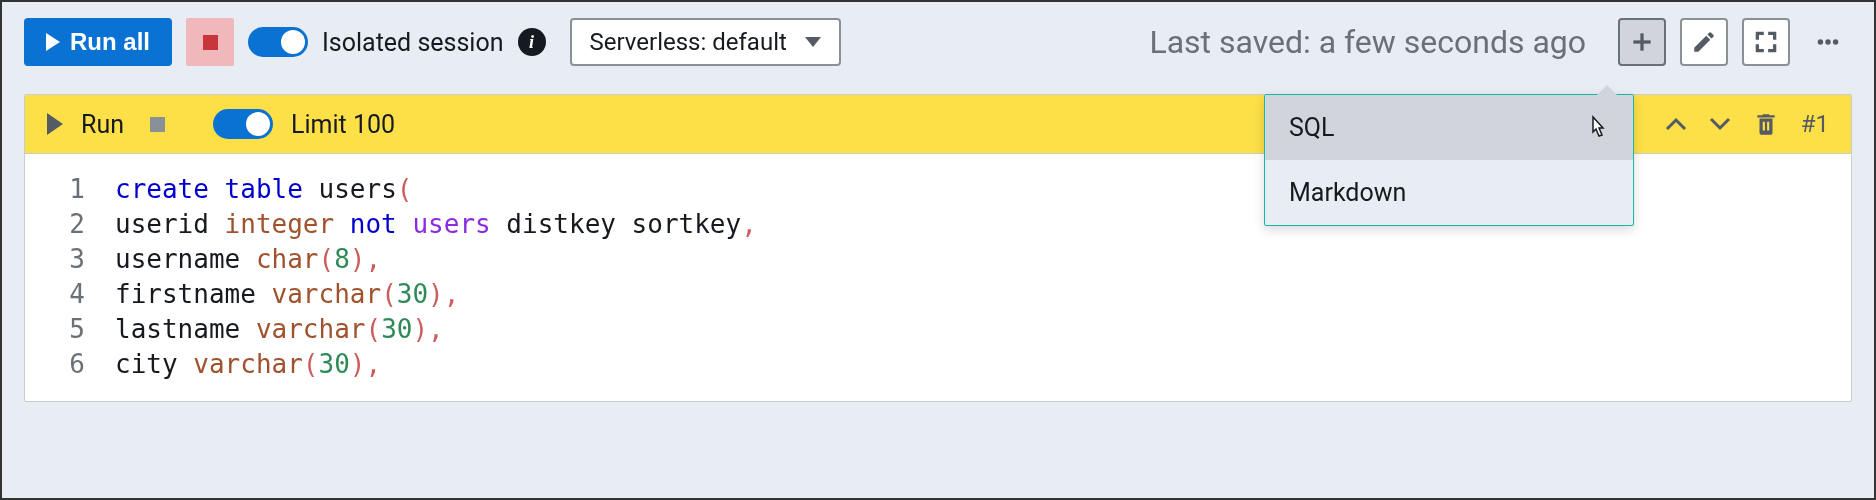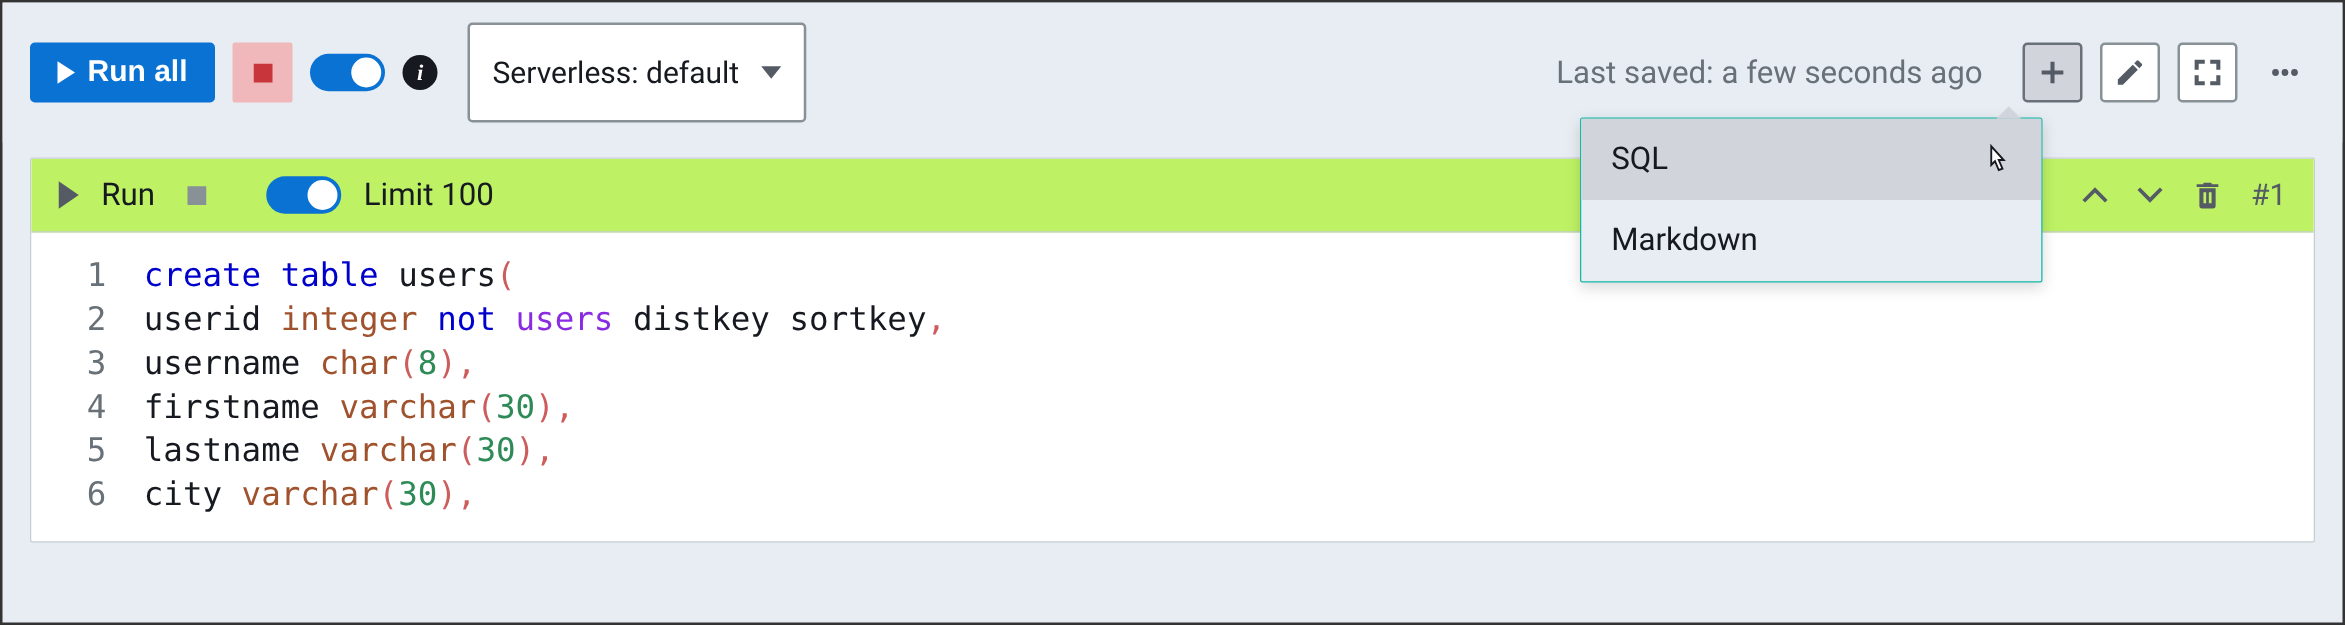--- a/index.html
+++ b/index.html
@@ -95,41 +95,41 @@
       font-size: 18px;
       font-weight: 700;
       font-style: italic;
       font-family: Georgia, serif;
     }
     
     .dropdown-btn {
       background: white;
       border: 2px solid #879196;
       border-radius: 4px;
-      padding: 24px 18px;
+      padding: 8px 18px;
       font-size: 24px;
       color: #16191f;
       display: flex;
       align-items: center;
       gap: 18px;
       cursor: pointer;
     }
     
     .chevron-down {
       width: 0;
       height: 0;
       border-left: 8px solid transparent;
       border-right: 8px solid transparent;
       border-top: 10px solid #545b64;
     }
     
     .spacer { flex: 1; }
     
     .last-saved {
-      font-size: 25px;
+      font-size: 32px;
       color: #687078;
     }
     
     .icon-btn {
       width: 48px;
       height: 48px;
       background: white;
       border: 2px solid #879196;
       border-radius: 4px;
       display: flex;
@@ -154,21 +154,21 @@
       border: 1px solid #c6cdd3;
       border-radius: 2px;
       overflow: hidden;
     }
     
     .cell-toolbar {
       display: flex;
       align-items: center;
       gap: 18px;
       padding: 14px 22px;
-      background: #bef264;
+      background: #fde047;
       border-bottom: 1px solid #c6cdd3;
     }
     
     .play-icon-dark {
       width: 0;
       height: 0;
       border-left: 16px solid #545b64;
       border-top: 11px solid transparent;
       border-bottom: 11px solid transparent;
       cursor: pointer;
@@ -281,20 +281,21 @@
   </button>
 
   <div class="stop-btn">
     <div class="stop-square-red"></div>
   </div>
 
   <div class="toggle">
     <div class="toggle-knob"></div>
   </div>
 
+  <span class="toolbar-label">Isolated session</span>
 
   <div class="info-circle">i</div>
 
   <div class="dropdown-btn" style="margin-left:10px;">
     <span>Serverless: default</span>
     <span class="chevron-down"></span>
   </div>
 
 
   <div class="spacer"></div>

